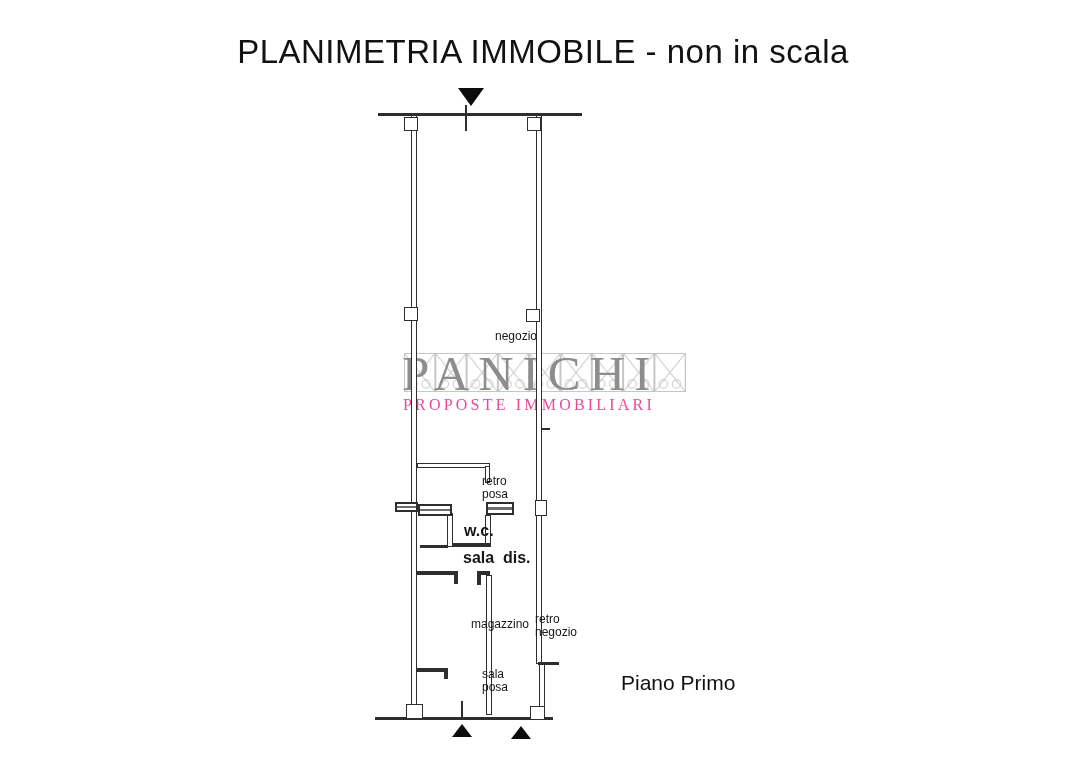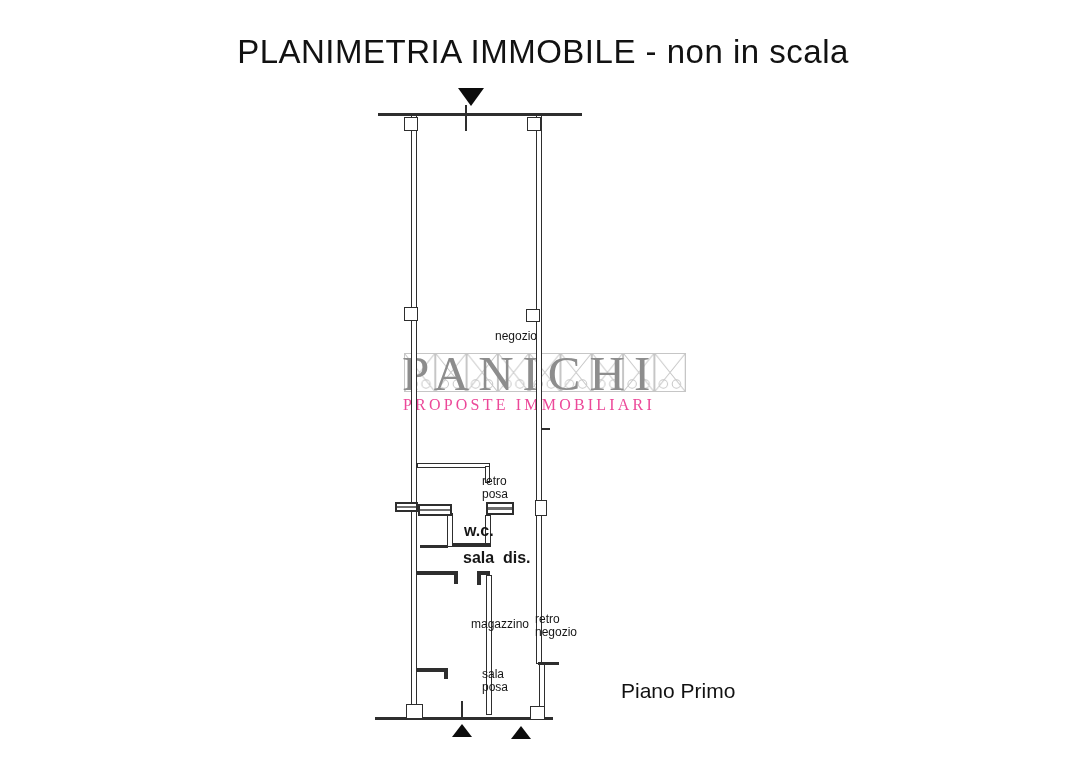--- a/index.html
+++ b/index.html
@@ -28,21 +28,21 @@
             border-top:18px solid #0c0c0c;}
   .tri-up{position:absolute;width:0;height:0;z-index:3;
           border-left:10px solid transparent;border-right:10px solid transparent;
           border-bottom:13px solid #0c0c0c;}
   
   .lbl{position:absolute;font-size:12px;line-height:13px;color:#161616;
        white-space:nowrap;z-index:4;margin-left:41px;}
   .lbl span{display:block;}
   .lbl-b{font-weight:700;font-size:16px;}
   .floor-lbl{position:absolute;left:621px;top:671px;font-size:21px;color:#111111;
-             white-space:nowrap;z-index:4;margin-top:8px;}
+             white-space:nowrap;z-index:4;}
 </style>
 </head>
 <body>
 
 <div class="page">
 
   <div class="title">PLANIMETRIA IMMOBILE - non in scala</div>
 
   <div class="wm wm-lattice">
     <svg width="282" height="39" xmlns="http://www.w3.org/2000/svg">

